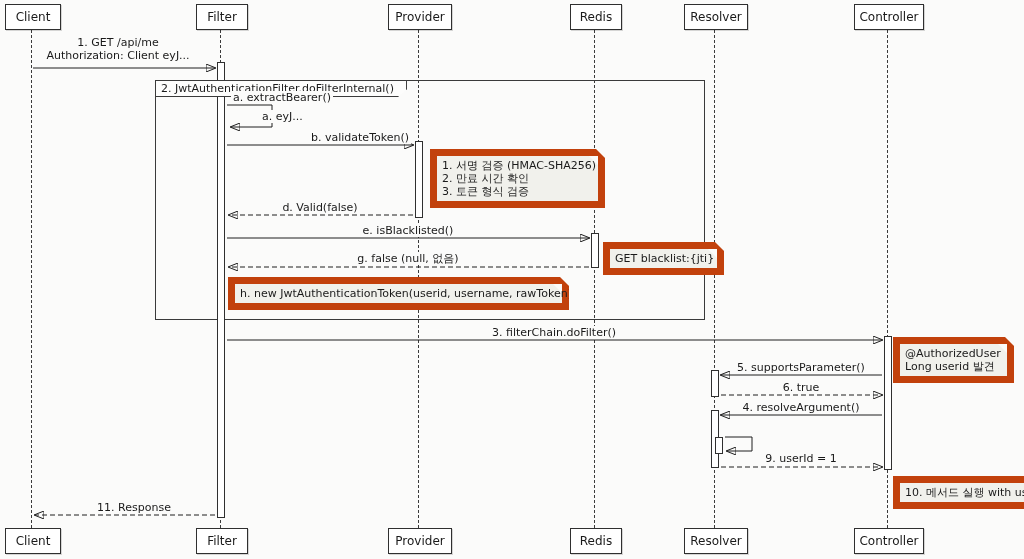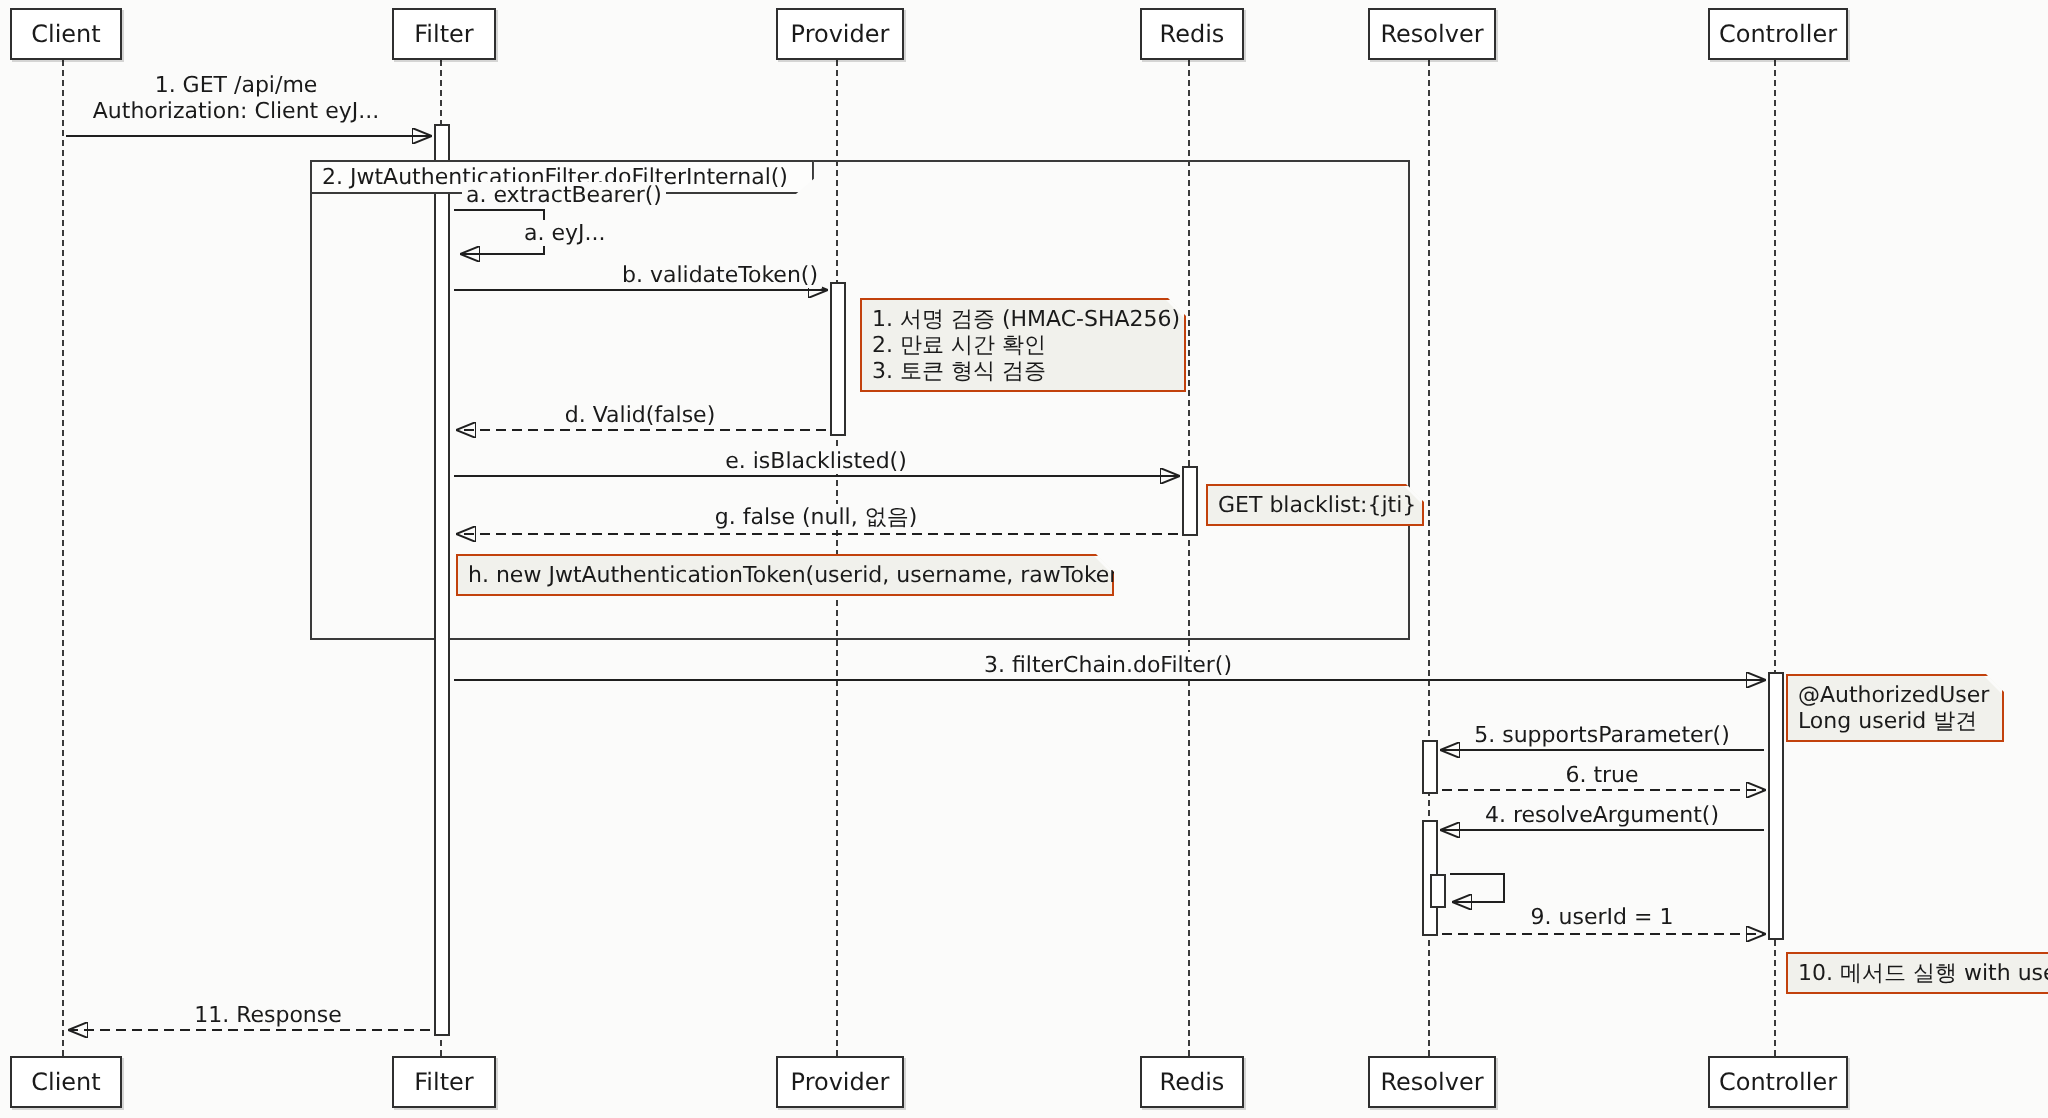--- a/index.html
+++ b/index.html
@@ -21,21 +21,21 @@
     position:absolute; z-index:5; background:#fdfdfc; border:1px solid #3a3a3a;
     padding:1px 12px 1px 5px; font-size:11px; white-space:nowrap;
     clip-path:polygon(0 0,100% 0,100% 55%,calc(100% - 9px) 100%,0 100%);
   }
   .mlabel {
     position:absolute; z-index:5; white-space:nowrap; font-size:11px;
     background:#fbfbfa; padding:0 2px; line-height:13px;
   }
   .center { transform:translateX(-50%); }
   .note {
-    position:absolute; z-index:5; background:#f1f1ec; border:1px solid #c2410c;
+    position:absolute; z-index:5; background:#f1f1ec; border:7px solid #c2410c;
     padding:3px 6px 3px 5px; font-size:11px; line-height:13px; white-space:nowrap;
     clip-path:polygon(0 0,calc(100% - 9px) 0,100% 9px,100% 100%,0 100%);
     box-shadow:1px 1px 0 rgba(0,0,0,0.12);
   }
   .fold {
     position:absolute; top:0; right:0; width:0; height:0;
     border-top:9px solid #fbfbfa; border-left:9px solid transparent;
   }
   .note div { position:relative; }
   svg.arrows { position:absolute; left:0; top:0; z-index:4; pointer-events:none; }

